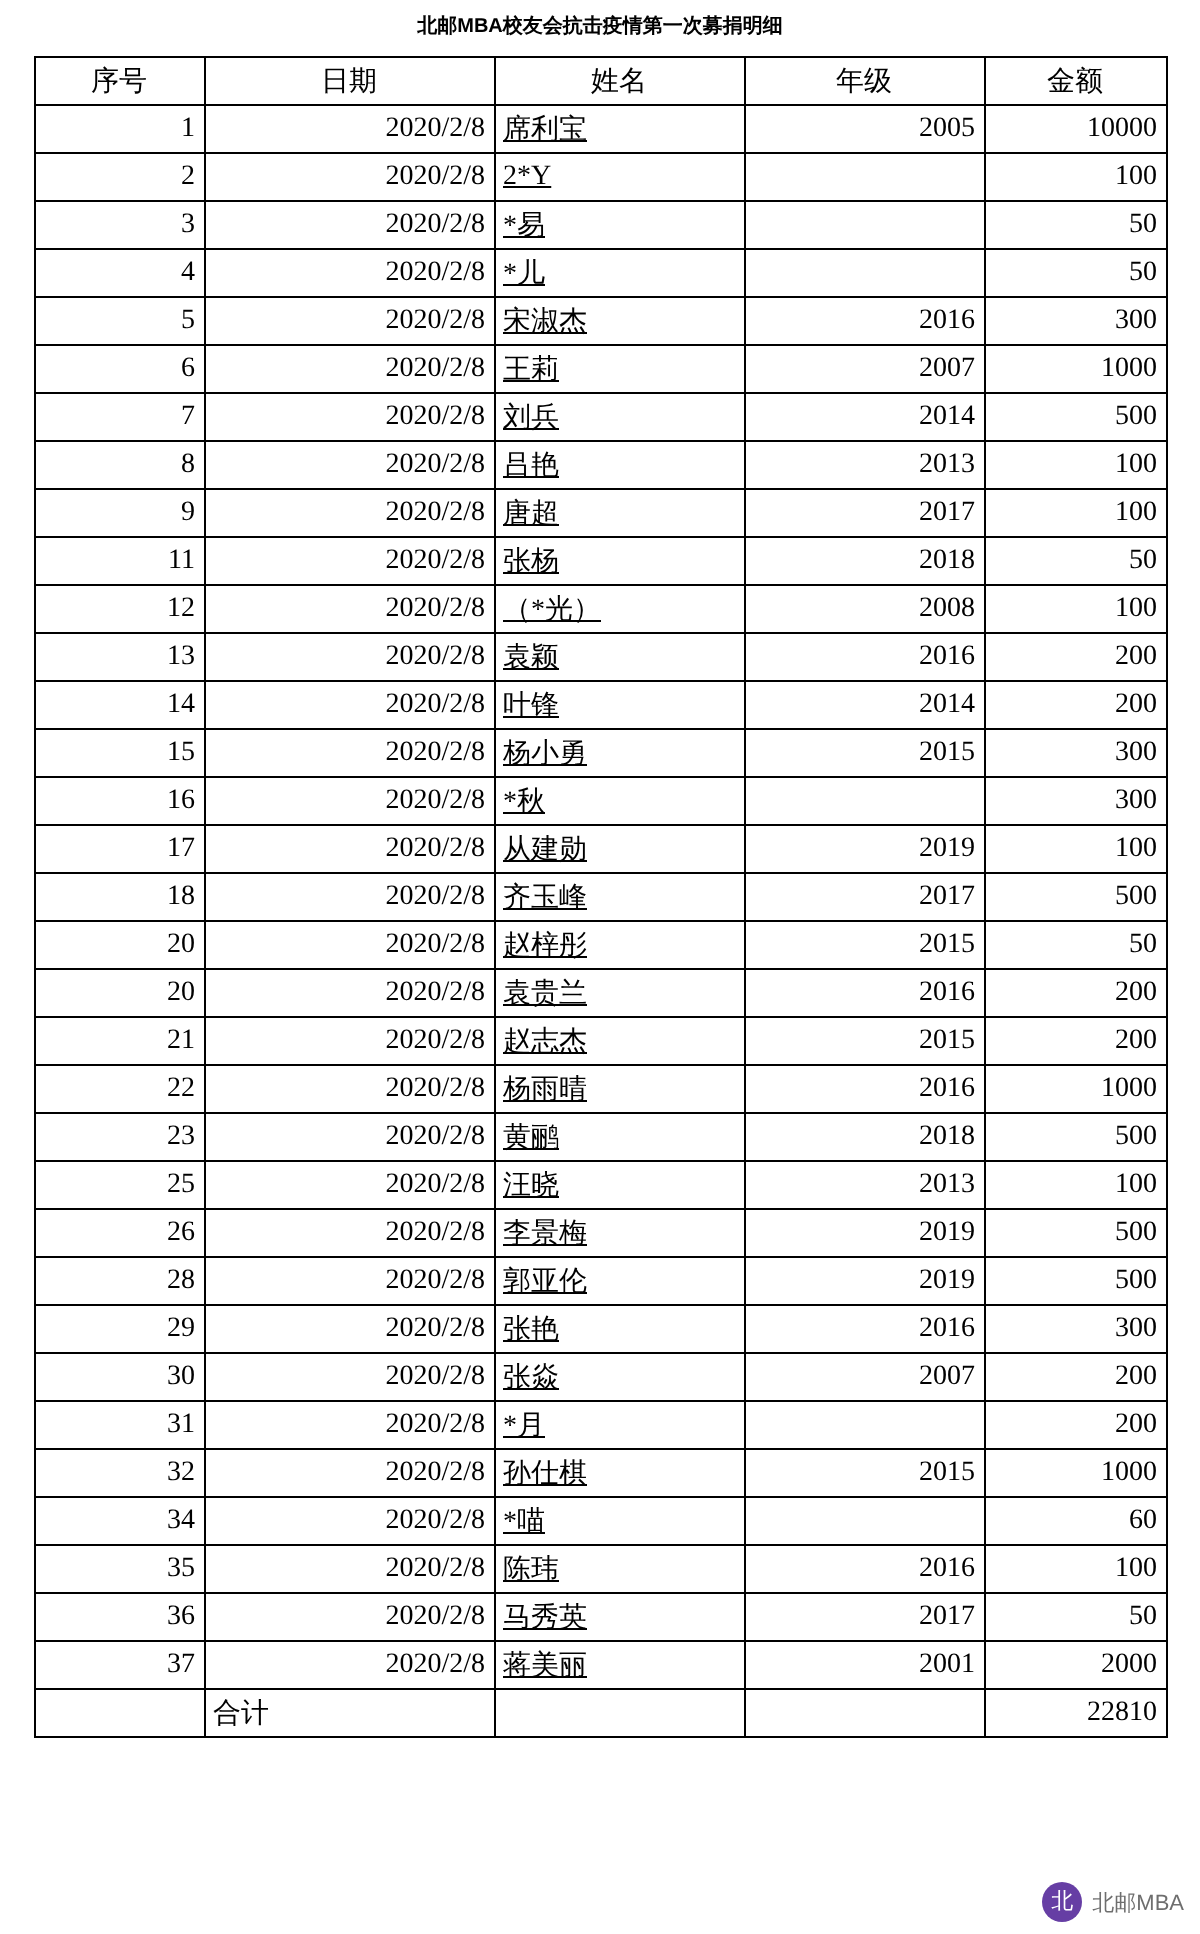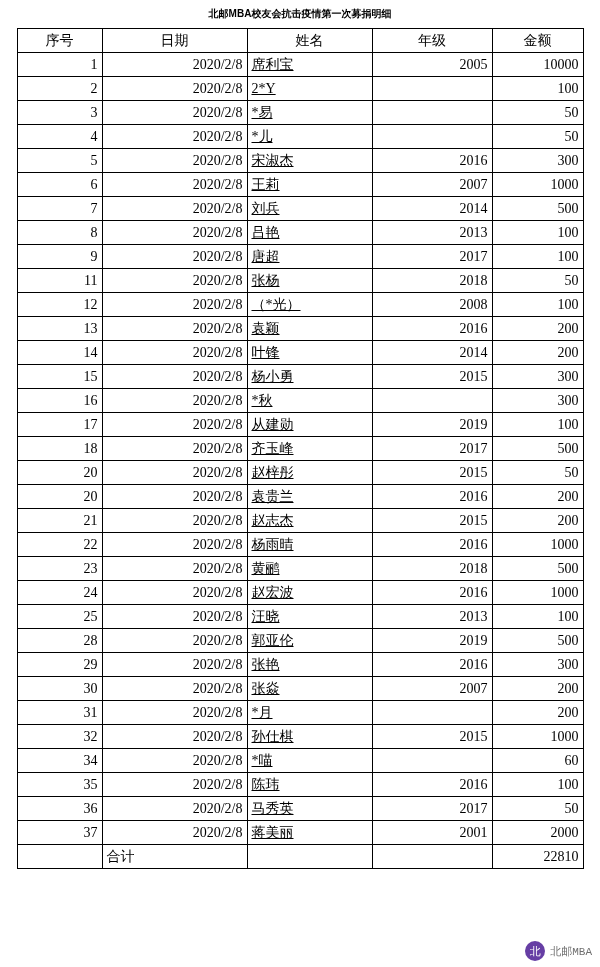--- a/index.html
+++ b/index.html
@@ -81,21 +81,21 @@
     background: #4c1d95;
     color: #ffffff;
     font-size: 11px;
     line-height: 20px;
     text-align: center;
     font-family: "Liberation Sans", "DejaVu Sans", sans-serif;
   }
   .wm-text {
     font-size: 11px;
     color: #555555;
-    font-family: Liberation Mono, monospace;
+    font-family: Liberation Sans, sans-serif;
   }
 </style>
 </head>
 <body>
 
 <div class="page">
 
   <div class="doc-title">北邮MBA校友会抗击疫情第一次募捐明细</div>
 
   <table class="ledger">
@@ -264,32 +264,32 @@
           <td class="amount">1000</td>
         </tr>
         <tr>
           <td class="idx">23</td>
           <td class="date">2020/2/8</td>
           <td class="name">黄鹂</td>
           <td class="grade">2018</td>
           <td class="amount">500</td>
         </tr>
         <tr>
-          <td class="idx">24</td>
-          <td class="date">2020/2/8</td>
-          <td class="name">赵宏波</td>
-          <td class="grade">2016</td>
-          <td class="amount">1000</td>
-        </tr>
-        <tr>
           <td class="idx">25</td>
           <td class="date">2020/2/8</td>
           <td class="name">汪晓</td>
           <td class="grade">2013</td>
           <td class="amount">100</td>
+        </tr>
+        <tr>
+          <td class="idx">26</td>
+          <td class="date">2020/2/8</td>
+          <td class="name">李景梅</td>
+          <td class="grade">2019</td>
+          <td class="amount">500</td>
         </tr>
         <tr>
           <td class="idx">28</td>
           <td class="date">2020/2/8</td>
           <td class="name">郭亚伦</td>
           <td class="grade">2019</td>
           <td class="amount">500</td>
         </tr>
         <tr>
           <td class="idx">29</td>

